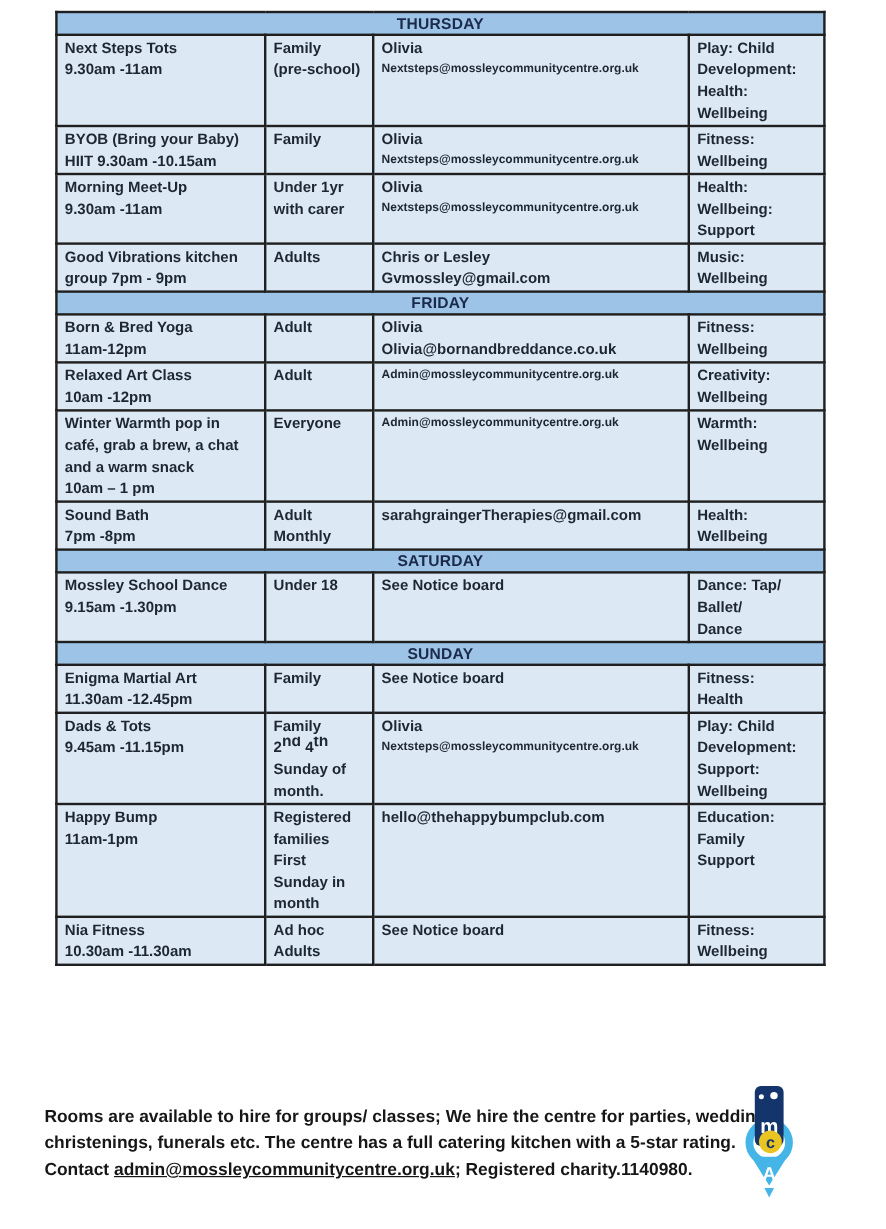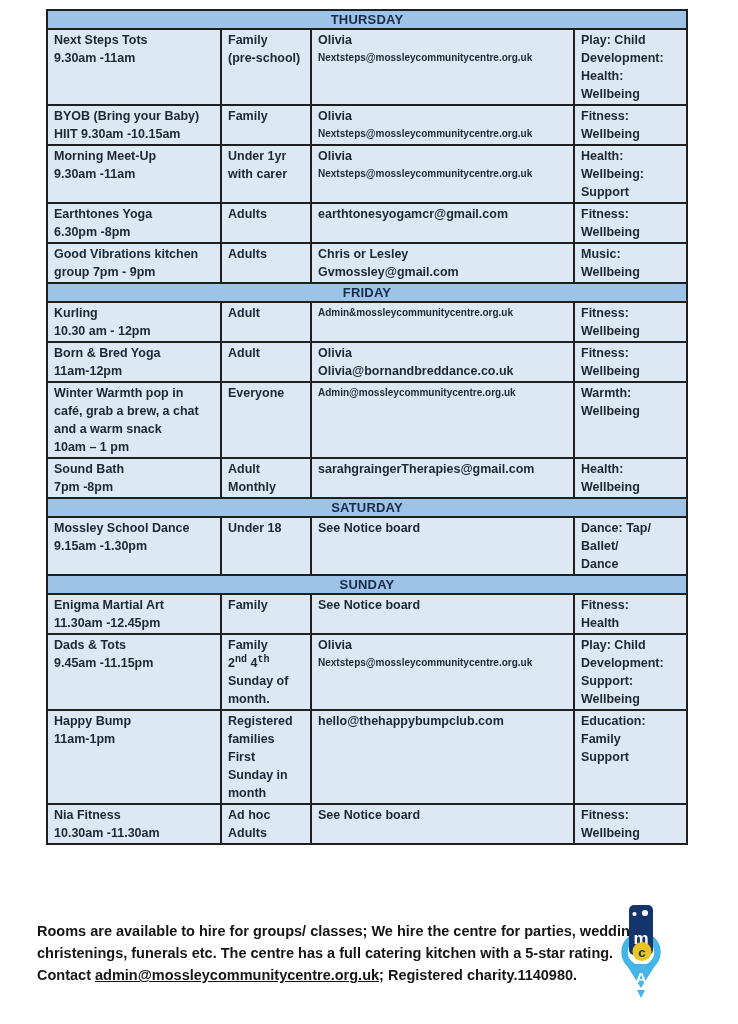--- a/index.html
+++ b/index.html
@@ -26,21 +26,21 @@
     color:var(--header-text,#1b2a4a);
     text-align:center;
     padding:0;
     height:17px;
     line-height:17px;
     font-size:13px;
     letter-spacing:.2px;
   }
   .line{white-space:nowrap;overflow:hidden;}
   .line.small{font-size:10px;line-height:18px;}
-  .cell sup{font-size:10px;line-height:0;vertical-align:super;font-family:Liberation Mono, monospace;}
+  .cell sup{font-size:13px;line-height:0;vertical-align:super;}
   .footer{
     position:absolute;left:37px;top:920px;width:580px;
     font-weight:700;font-size:14.5px;line-height:22px;color:#161616;
   }
   .footer .line{white-space:nowrap;overflow:visible;}
   .underline{text-decoration:underline;}
   .logo{
     position:absolute;left:616px;top:902px;width:52px;height:100px;
   }
   .logo svg{display:block;width:100%;height:100%;}
@@ -113,84 +113,68 @@
             <div class="line small">Nextsteps@mossleycommunitycentre.org.uk</div>
           </td>
           <td class="cell cell-category">
             <div class="line">Health:</div>
             <div class="line">Wellbeing:</div>
             <div class="line">Support</div>
           </td>
         </tr>
         <tr>
           <td class="cell cell-activity">
-            <div class="line">Earthtones Yoga</div>
-            <div class="line">6.30pm -8pm</div>
-          </td>
-          <td class="cell cell-audience">
-            <div class="line">Adults</div>
-          </td>
-          <td class="cell cell-contact">
-            <div class="line">earthtonesyogamcr@gmail.com</div>
-          </td>
-          <td class="cell cell-category">
-            <div class="line">Fitness:</div>
-            <div class="line">Wellbeing</div>
-          </td>
-        </tr>
-        <tr>
-          <td class="cell cell-activity">
             <div class="line">Good Vibrations kitchen</div>
             <div class="line">group 7pm - 9pm</div>
           </td>
           <td class="cell cell-audience">
             <div class="line">Adults</div>
           </td>
           <td class="cell cell-contact">
             <div class="line">Chris or Lesley</div>
             <div class="line">Gvmossley@gmail.com</div>
           </td>
           <td class="cell cell-category">
             <div class="line">Music:</div>
             <div class="line">Wellbeing</div>
           </td>
         </tr>
         <tr>
           <td colspan="4" class="day-header">FRIDAY</td>
         </tr>
         <tr>
           <td class="cell cell-activity">
-            <div class="line">Kurling</div>
-            <div class="line">10.30 am - 12pm</div>
-          </td>
-          <td class="cell cell-audience">
-            <div class="line">Adult</div>
-          </td>
-          <td class="cell cell-contact">
-            <div class="line small">Admin&amp;mossleycommunitycentre.org.uk</div>
-          </td>
-          <td class="cell cell-category">
-            <div class="line">Fitness:</div>
-            <div class="line">Wellbeing</div>
-          </td>
-        </tr>
-        <tr>
-          <td class="cell cell-activity">
             <div class="line">Born &amp; Bred Yoga</div>
             <div class="line">11am-12pm</div>
           </td>
           <td class="cell cell-audience">
             <div class="line">Adult</div>
           </td>
           <td class="cell cell-contact">
             <div class="line">Olivia</div>
             <div class="line">Olivia@bornandbreddance.co.uk</div>
           </td>
           <td class="cell cell-category">
             <div class="line">Fitness:</div>
+            <div class="line">Wellbeing</div>
+          </td>
+        </tr>
+        <tr>
+          <td class="cell cell-activity">
+            <div class="line">Relaxed Art Class</div>
+            <div class="line">10am -12pm</div>
+          </td>
+          <td class="cell cell-audience">
+            <div class="line">Adult</div>
+          </td>
+          <td class="cell cell-contact">
+            <div class="line small">Admin@mossleycommunitycentre.org.uk</div>
+          </td>
+          <td class="cell cell-category">
+            <div class="line">Creativity:</div>
             <div class="line">Wellbeing</div>
           </td>
         </tr>
         <tr>
           <td class="cell cell-activity">
             <div class="line">Winter Warmth pop in</div>
             <div class="line">café, grab a brew, a chat</div>
             <div class="line">and a warm snack</div>
             <div class="line">10am – 1 pm</div>
           </td>

